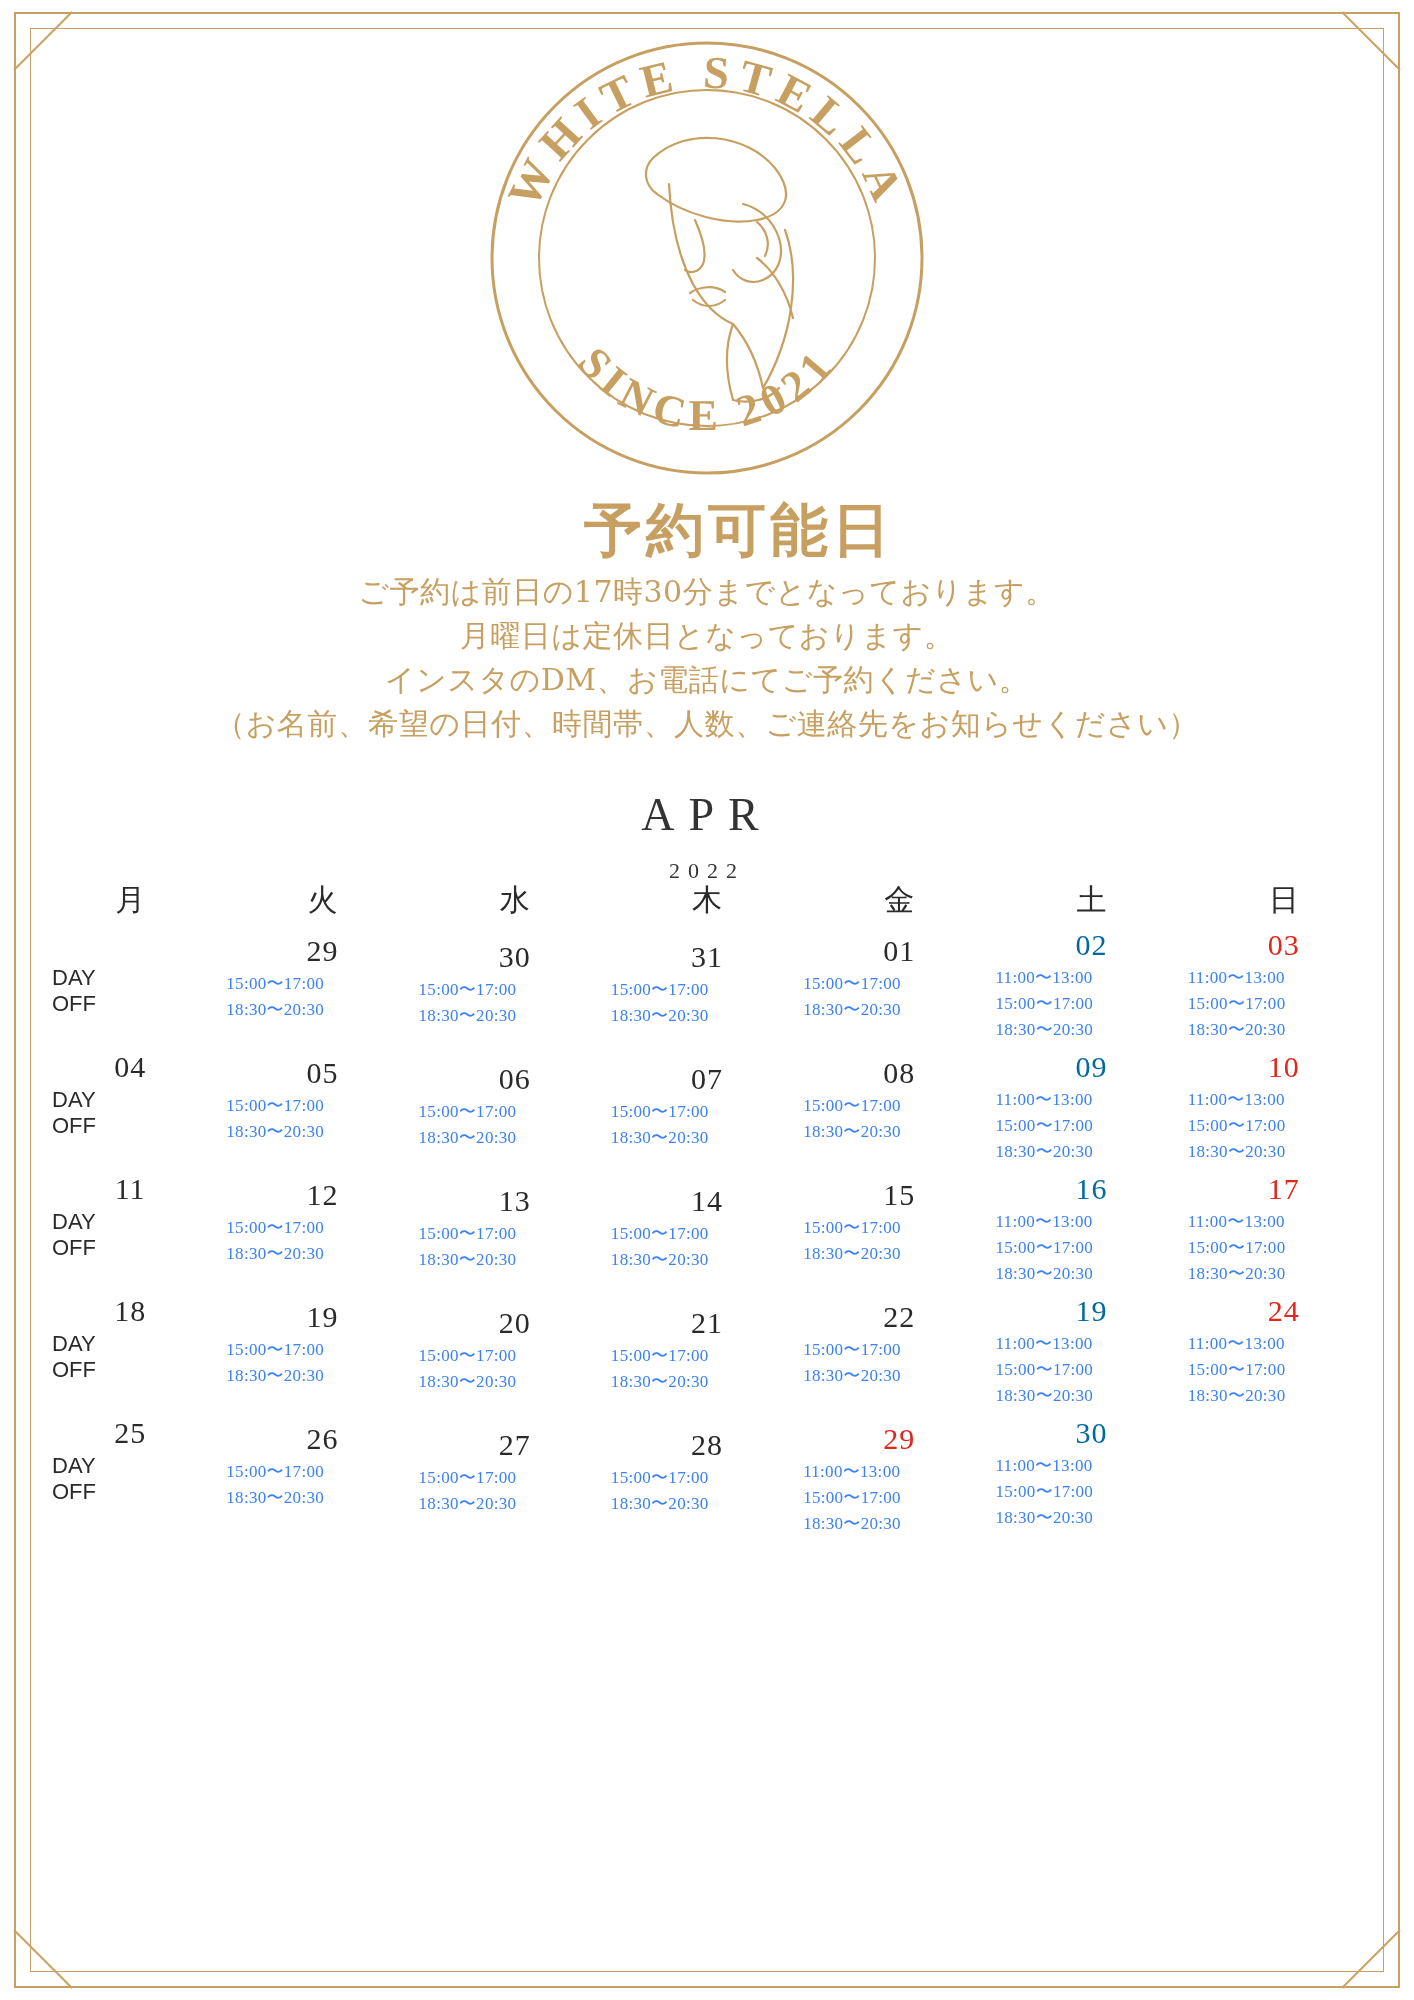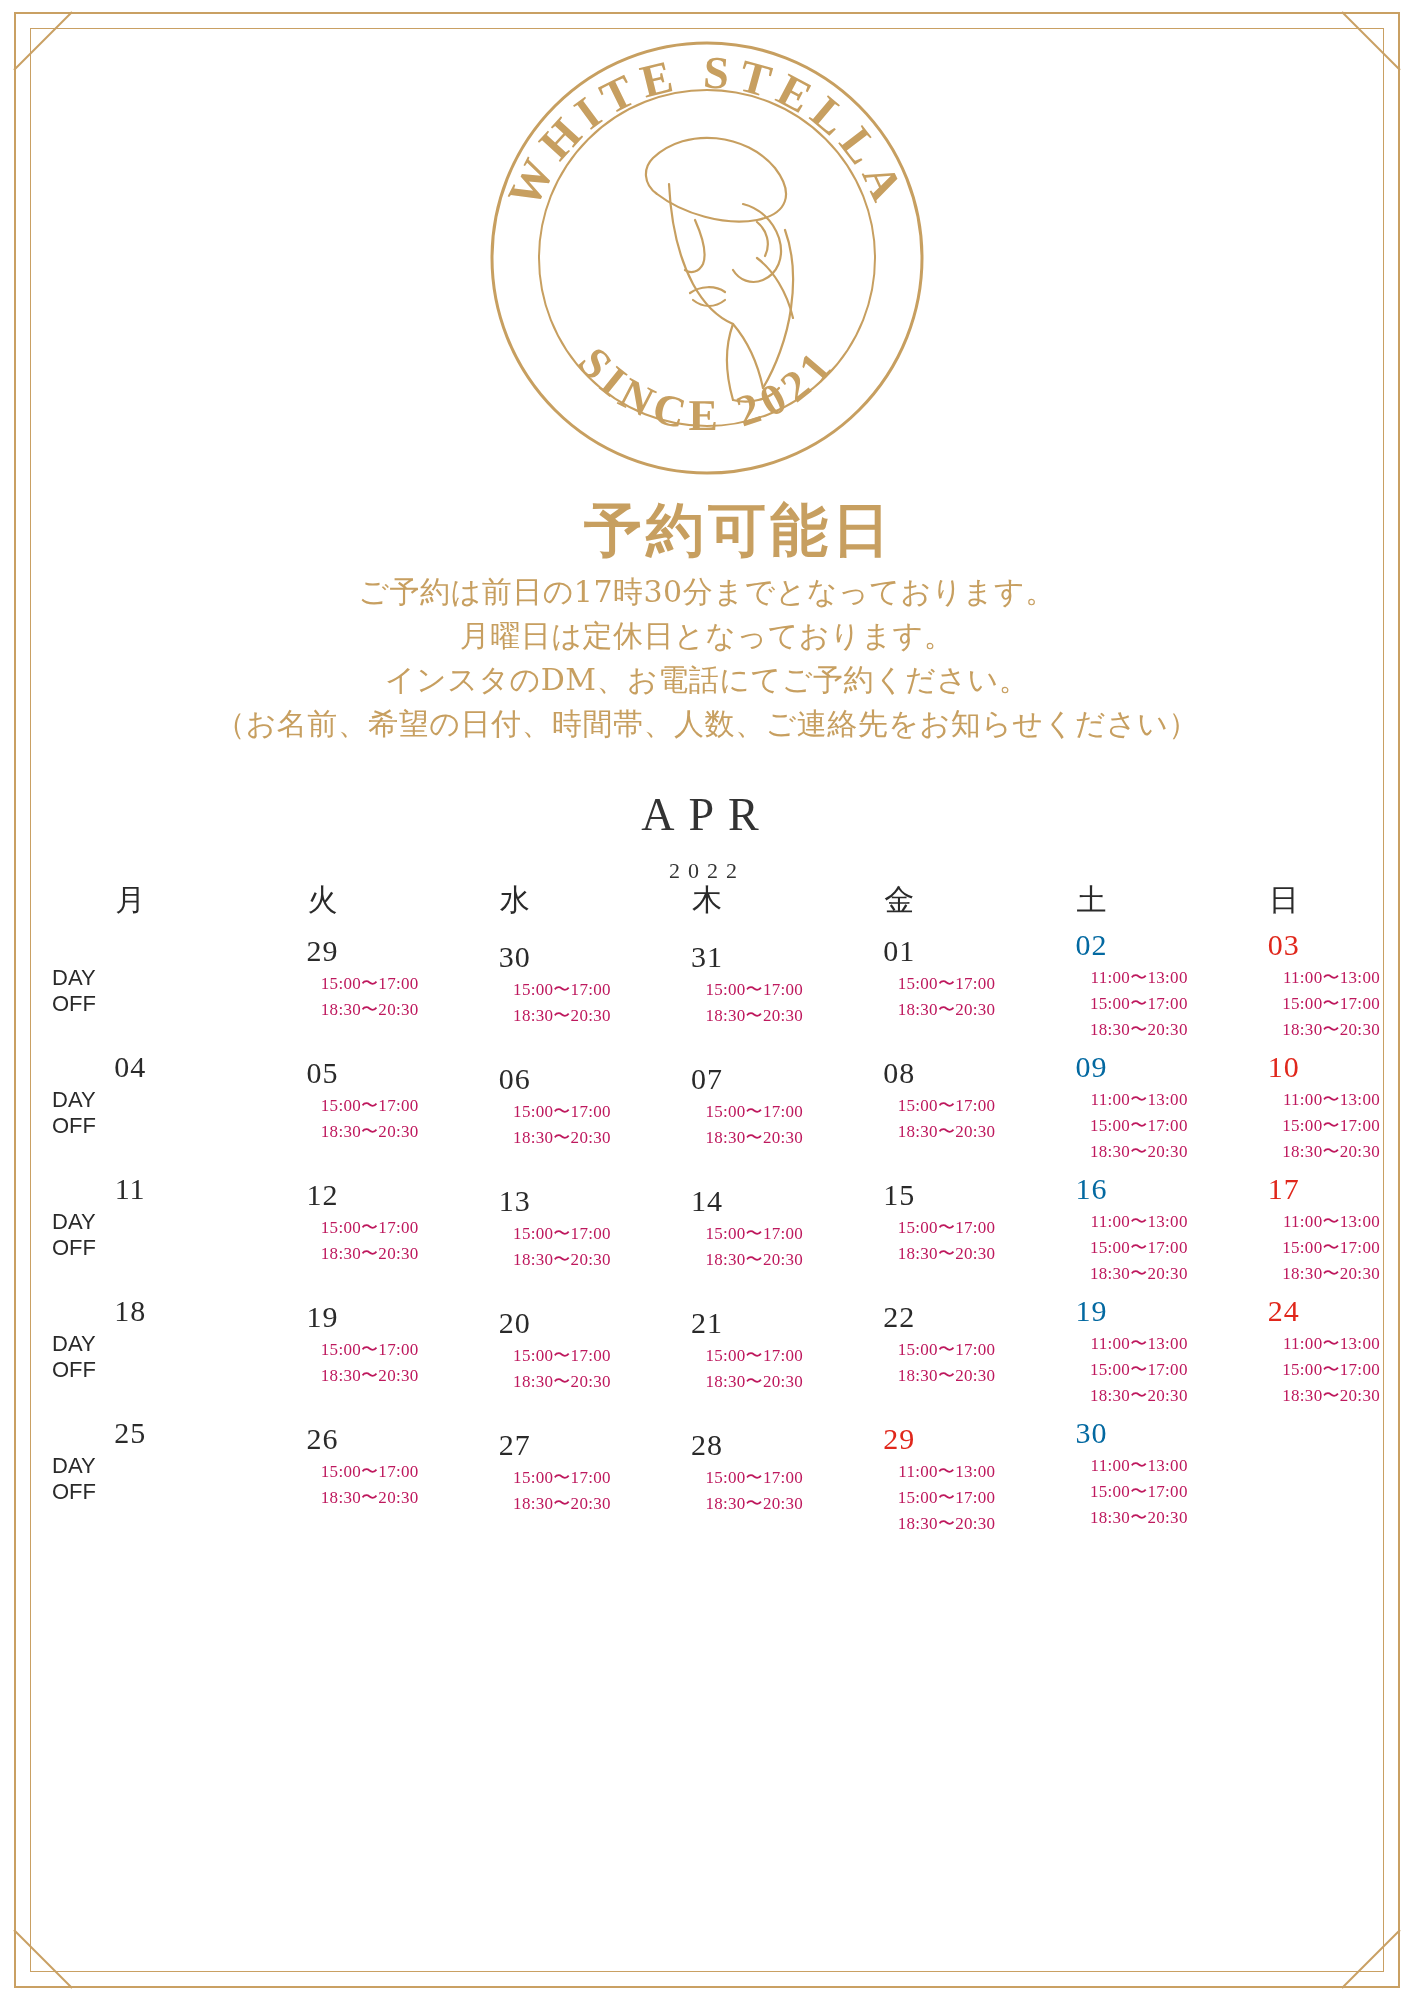--- a/index.html
+++ b/index.html
@@ -118,24 +118,24 @@
     font-size: 30px;
     color: #2a2a2a;
     font-family: "Liberation Serif", serif;
     letter-spacing: 1px;
     line-height: 40px;
     height: 40px;
   }
   .daynum.sat { color: #0369a1; }
   .daynum.sun { color: #e0271b; }
   .slots {
-    text-align: right;
+    text-align: left;
     font-size: 17px;
     line-height: 26px;
-    color: #be185d;
+    color: #3b82f6;
     font-family: "Liberation Serif", serif;
     letter-spacing: 0.3px;
     padding-bottom: 4px;
   }
   .dayoff {
     text-align: left;
     padding-left: 18px;
     font-size: 22px;
     line-height: 26px;
     color: #2a2a2a;

